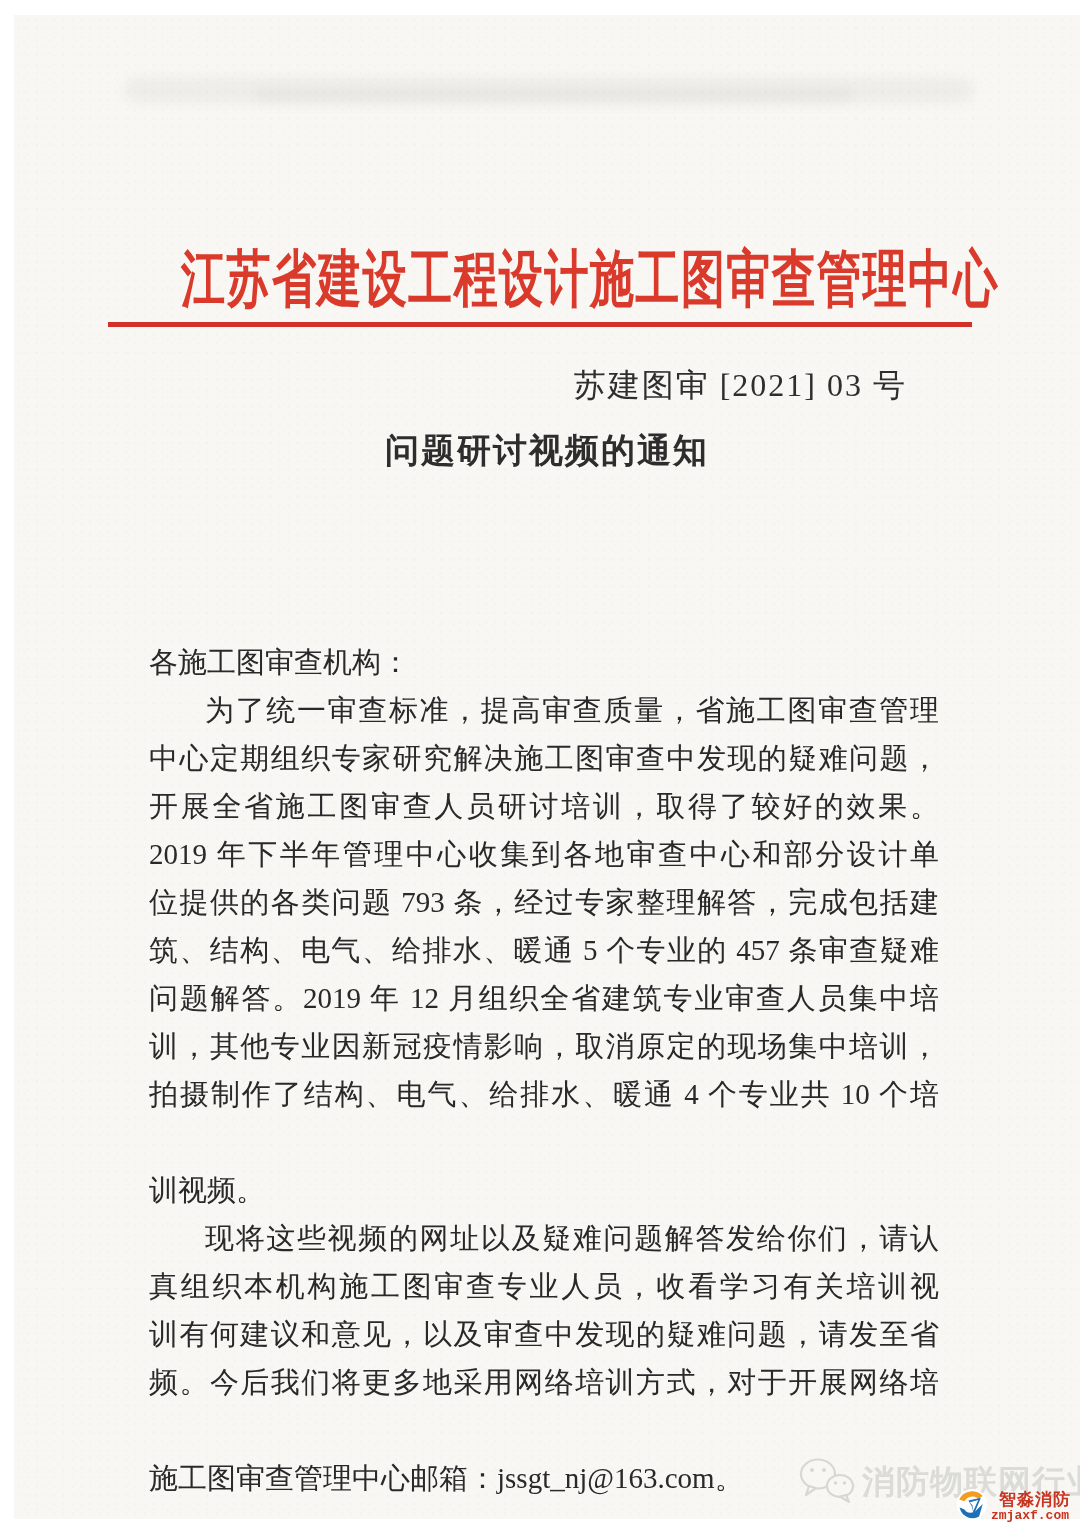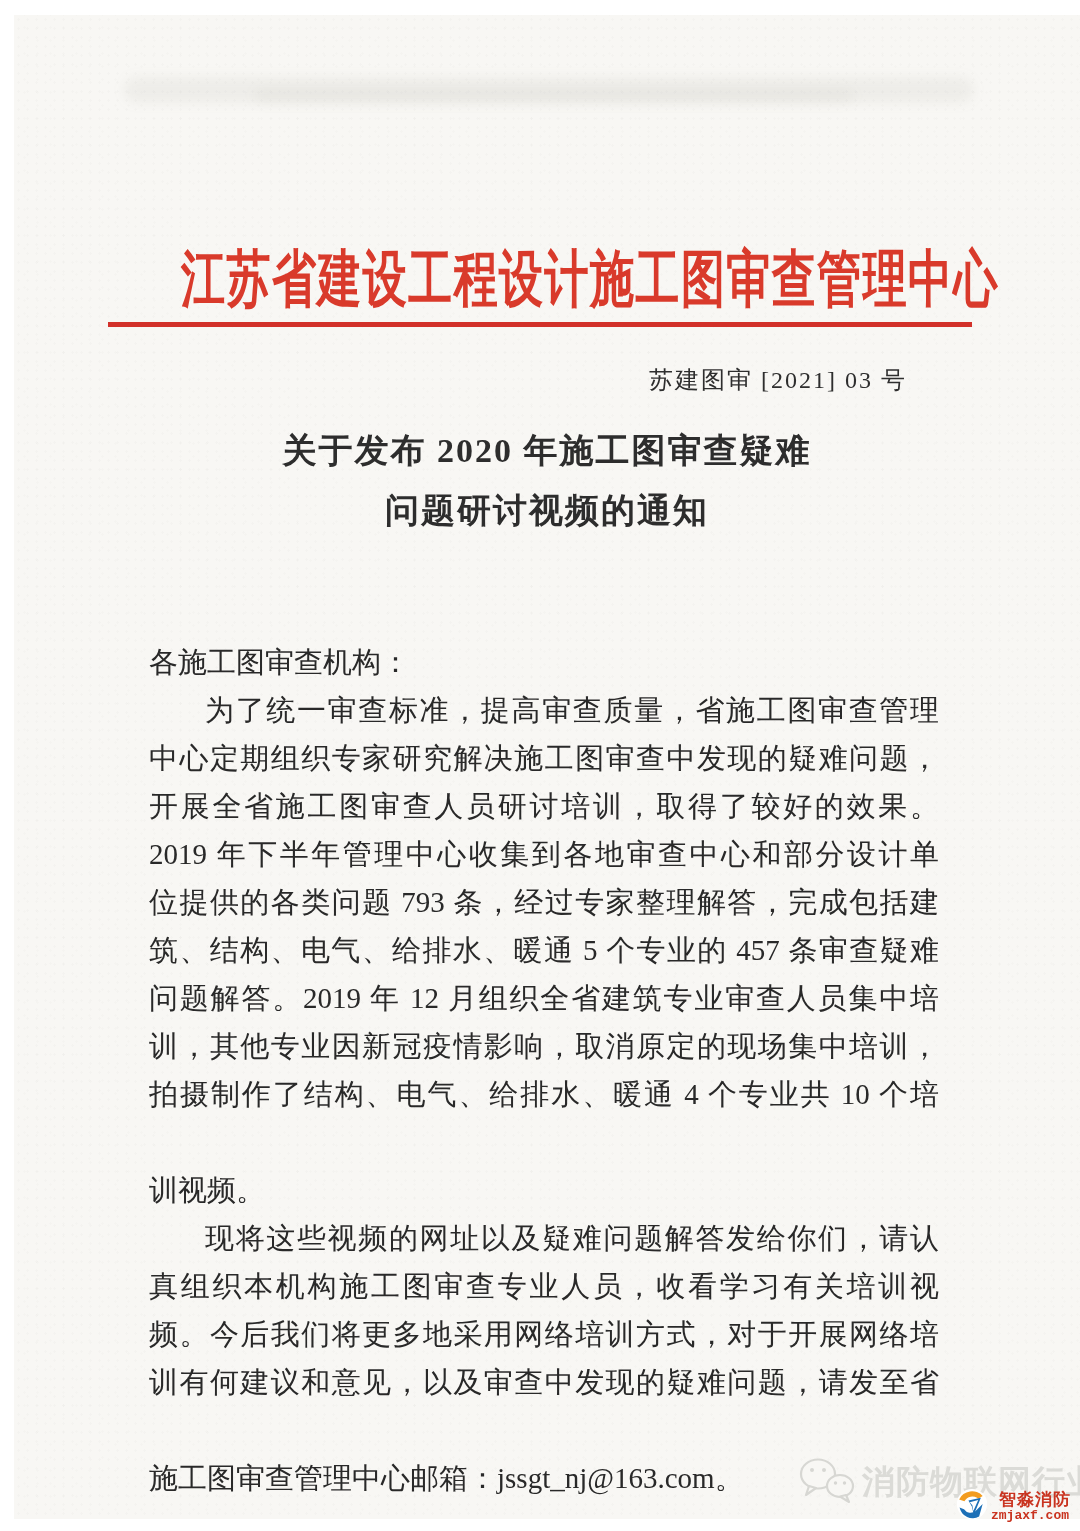--- a/index.html
+++ b/index.html
@@ -61,21 +61,21 @@
   .red-rule {
     position: absolute;
     left: 94px; top: 307px;
     width: 864px; height: 5px;
     background: var(--rule-red, #d2312a);
   }
 
   .doc-number {
     position: absolute;
     top: 349px; right: 173px;
-    font-size: 24px;
+    font-size: 32px;
     letter-spacing: 2px;
     color: #2e2e2e;
     text-align: right;
   }
 
   .doc-title {
     position: absolute;
     left: 0; top: 406px;
     width: 100%;
     text-align: center;
@@ -165,41 +165,40 @@
 
     <div class="org-title">
       <span>江苏省建设工程设计施工图审查管理中心</span>
     </div>
 
     <div class="red-rule"></div>
 
     <div class="doc-number">苏建图审 [2021]  03 号</div>
 
     <div class="doc-title">
-      <div>关于发布 2020 年施工图审查疑难</div>
       <div>问题研讨视频的通知</div>
     </div>
 
     <div class="body-text" id="body-text">
       <div class="line salutation">各施工图审查机构：</div>
 
     <div class="line indent">为了统一审查标准，提高审查质量，省施工图审查管理</div>
         <div class="line">中心定期组织专家研究解决施工图审查中发现的疑难问题，</div>
         <div class="line">开展全省施工图审查人员研讨培训，取得了较好的效果。</div>
         <div class="line">2019 年下半年管理中心收集到各地审查中心和部分设计单</div>
         <div class="line">位提供的各类问题 793 条，经过专家整理解答，完成包括建</div>
         <div class="line">筑、结构、电气、给排水、暖通 5 个专业的 457 条审查疑难</div>
         <div class="line">问题解答。2019 年 12 月组织全省建筑专业审查人员集中培</div>
         <div class="line">训，其他专业因新冠疫情影响，取消原定的现场集中培训，</div>
         <div class="line">拍摄制作了结构、电气、给排水、暖通 4 个专业共 10 个培</div>
         <div class="line para-end">训视频。</div>
         <div class="line indent">现将这些视频的网址以及疑难问题解答发给你们，请认</div>
         <div class="line">真组织本机构施工图审查专业人员，收看学习有关培训视</div>
+        <div class="line">训有何建议和意见，以及审查中发现的疑难问题，请发至省</div>
         <div class="line">频。今后我们将更多地采用网络培训方式，对于开展网络培</div>
-        <div class="line">训有何建议和意见，以及审查中发现的疑难问题，请发至省</div>
         <div class="line para-end">施工图审查管理中心邮箱：jssgt_nj@163.com。</div>
       </div>
 
     <div class="watermark">
       <span>
         <svg width="62" height="50" viewBox="0 0 62 50">
           <g fill="#f8f7f4" stroke="#d7d7d3" stroke-width="2.2">
             <ellipse cx="22" cy="19" rx="17" ry="14.5"></ellipse>
             <path d="M13 31 L10 40 L20 33 Z" stroke-linejoin="round"></path>
             <ellipse cx="44" cy="31" rx="13" ry="11"></ellipse>

